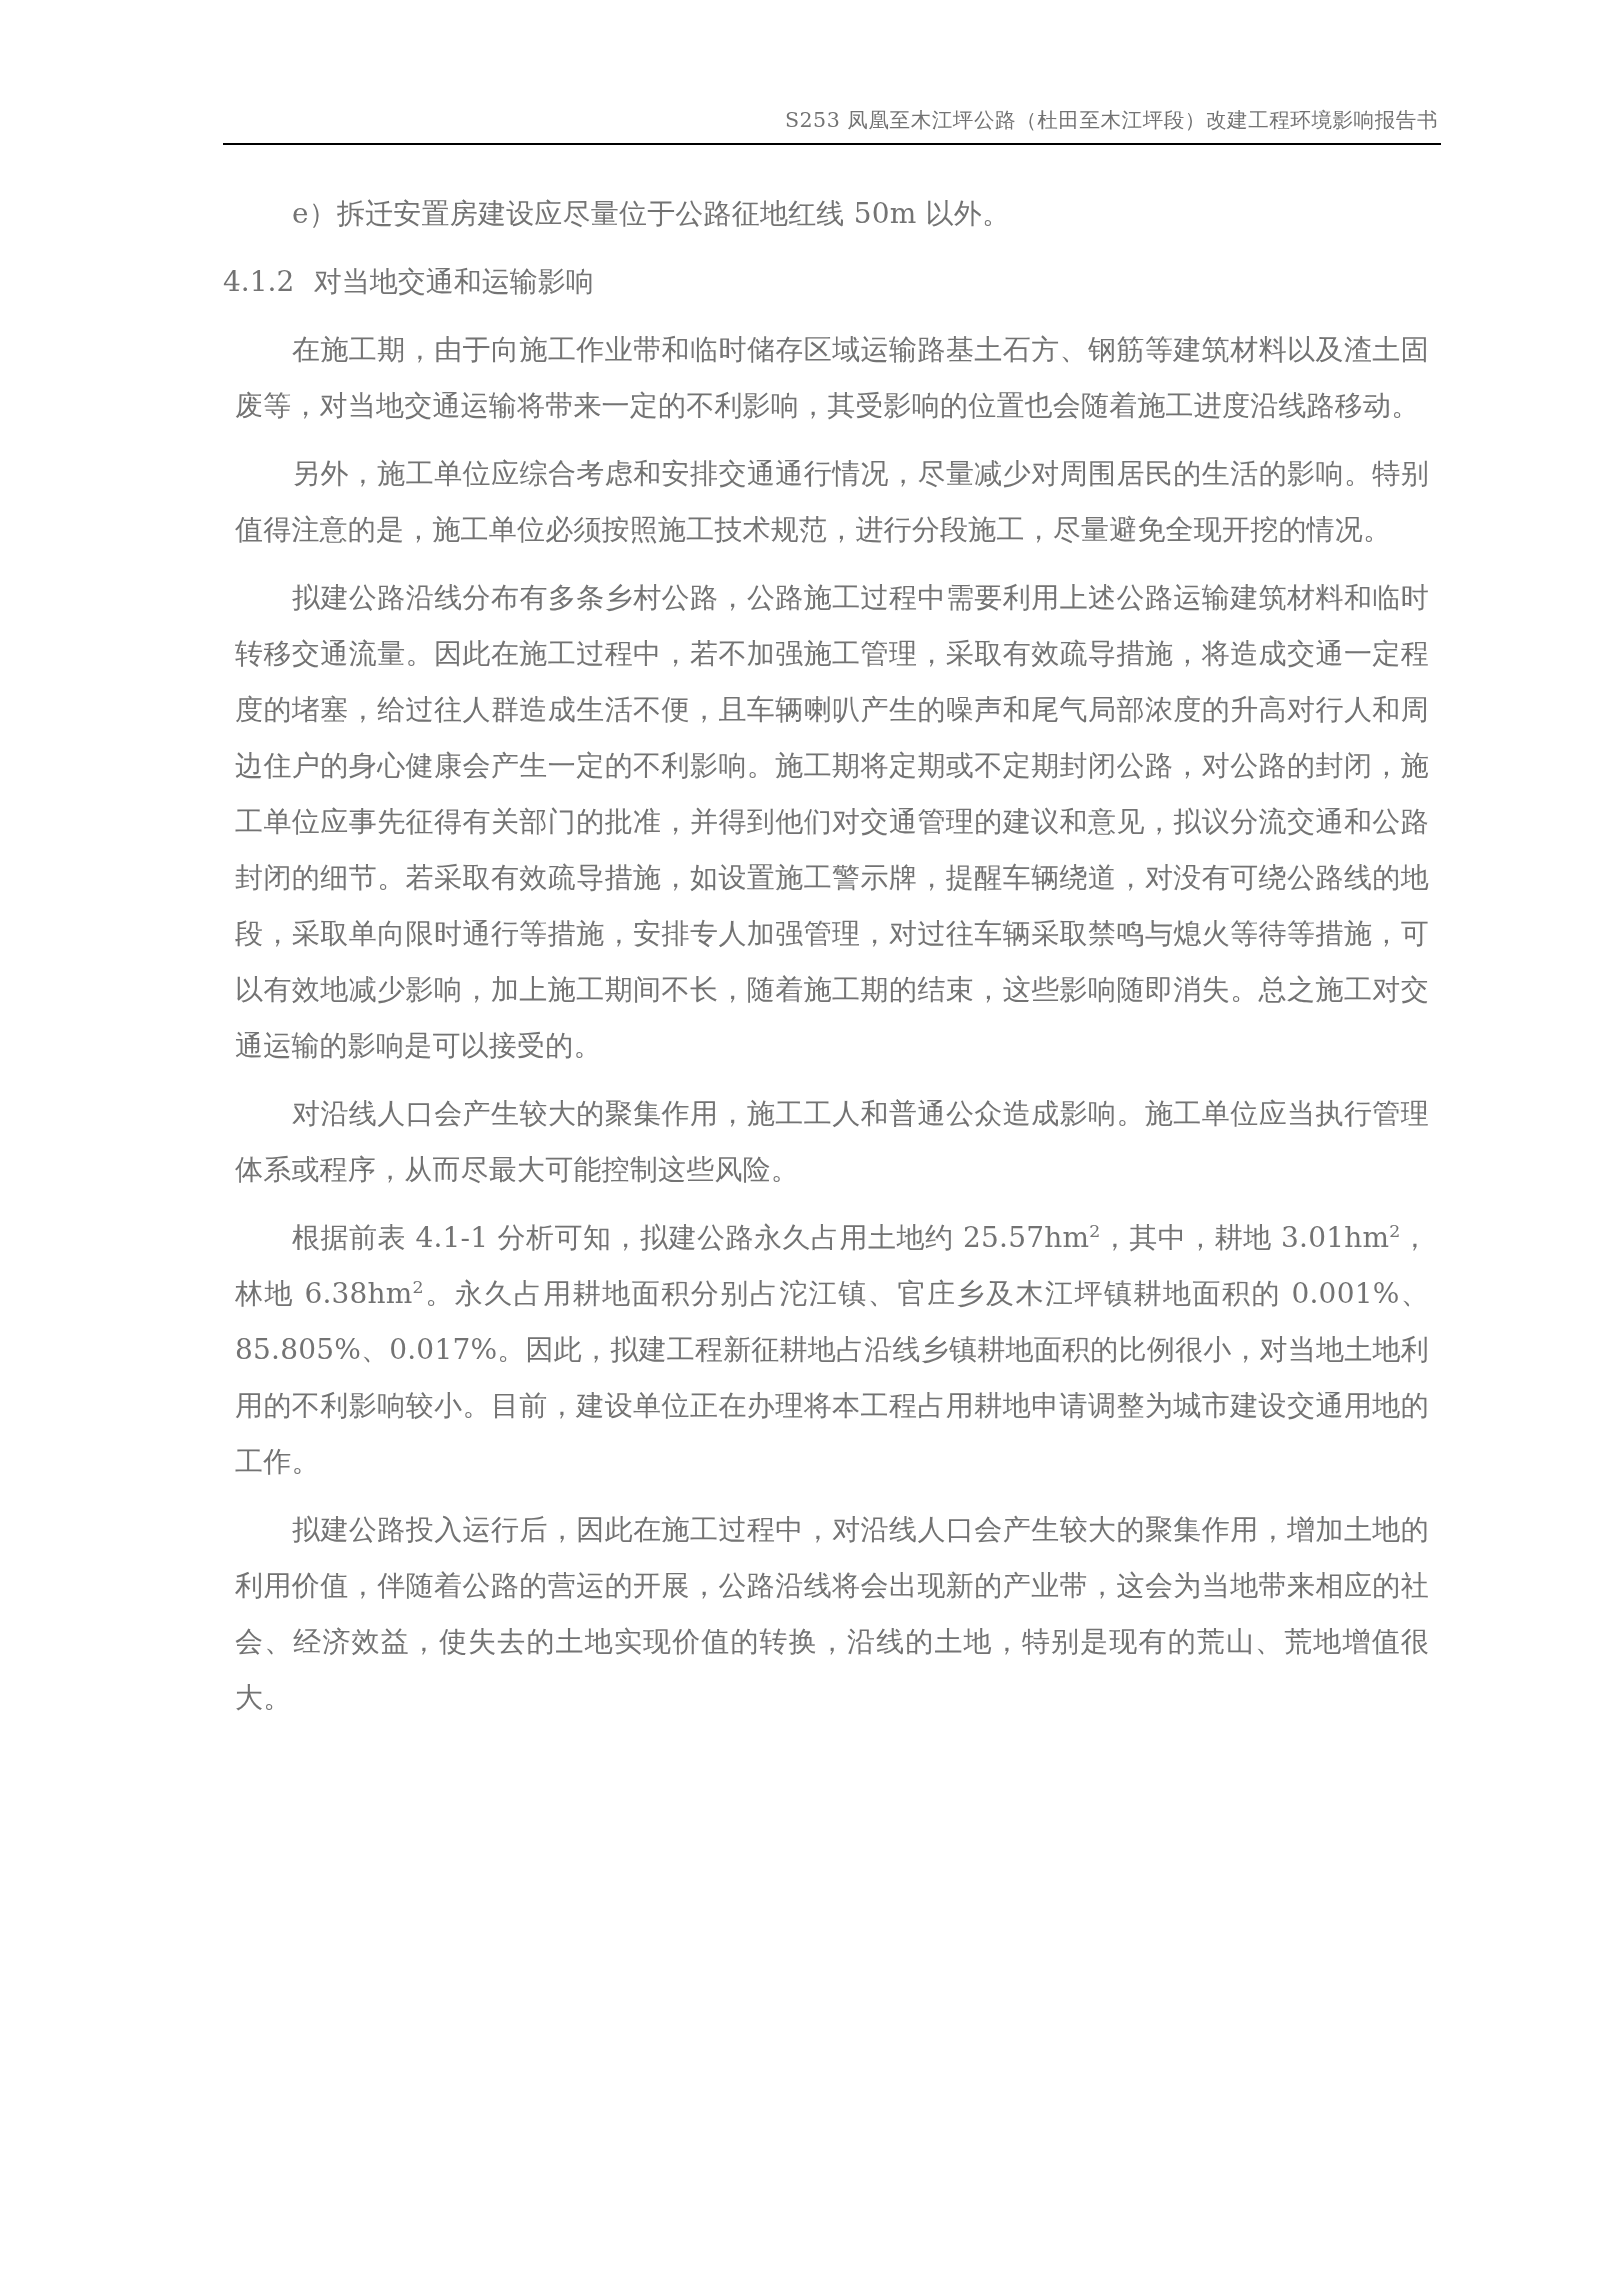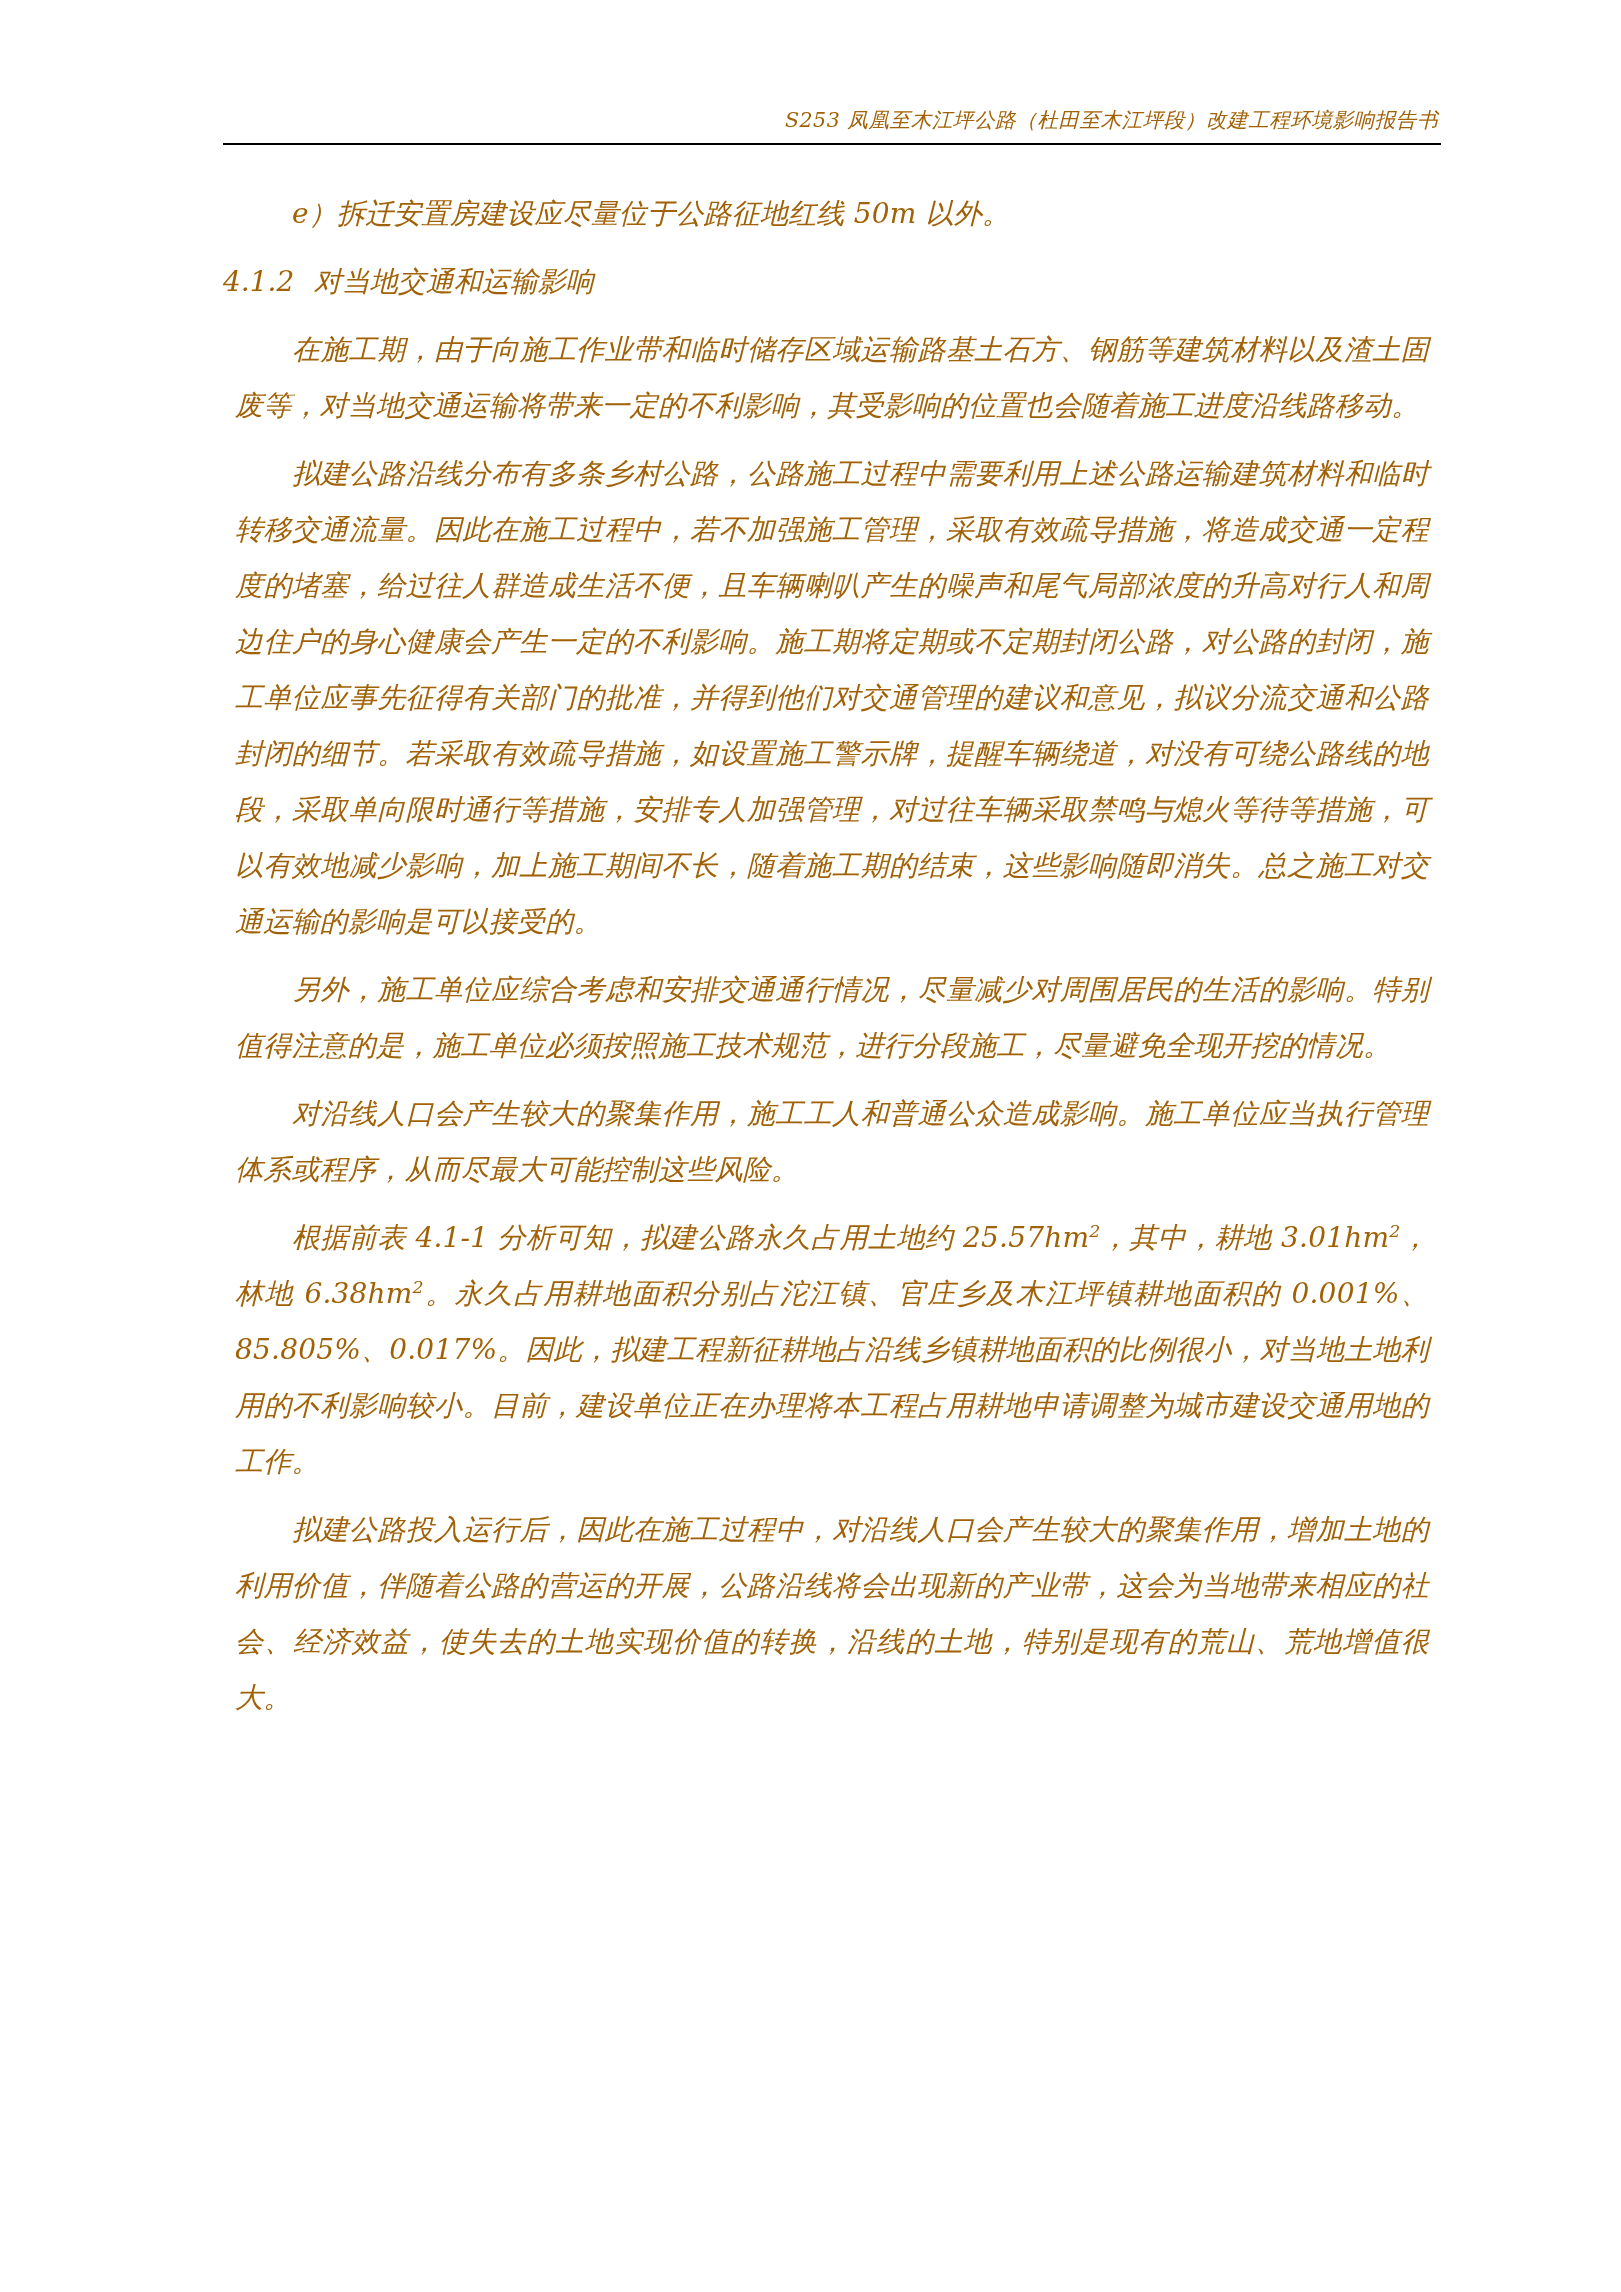--- a/index.html
+++ b/index.html
@@ -6,23 +6,22 @@
     margin: 0;
     padding: 0;
     background: #ffffff;
   }
   .page {
     position: relative;
     width: 1621px;
     height: 1897px;
     background: #ffffff;
     font-family: "DejaVu Serif", "Liberation Serif", serif;
-    color: #a16207;
+    color: #737373;
     box-sizing: border-box;
-    font-style: italic;
   }
   .header {
     position: absolute;
     top: 106px;
     left: 223px;
     width: 1215px;
     text-align: right;
     font-size: 20.6px;
     letter-spacing: 0.5px;
   }
@@ -88,23 +87,23 @@
   <div class="content">
 
     <p class="indent">e）拆迁安置房建设应尽量位于公路征地红线 50m 以外。</p>
 
     <h2 class="heading">
       <span class="num">4.1.2</span><span>对当地交通和运输影响</span>
     </h2>
 
     <p class="indent">在施工期，由于向施工作业带和临时储存区域运输路基土石方、钢筋等建筑材料以及渣土固废等，对当地交通运输将带来一定的不利影响，其受影响的位置也会随着施工进度沿线路移动。</p>
 
+    <p class="indent">另外，施工单位应综合考虑和安排交通通行情况，尽量减少对周围居民的生活的影响。特别值得注意的是，施工单位必须按照施工技术规范，进行分段施工，尽量避免全现开挖的情况。</p>
+
     <p class="indent">拟建公路沿线分布有多条乡村公路，公路施工过程中需要利用上述公路运输建筑材料和临时转移交通流量。因此在施工过程中，若不加强施工管理，采取有效疏导措施，将造成交通一定程度的堵塞，给过往人群造成生活不便，且车辆喇叭产生的噪声和尾气局部浓度的升高对行人和周边住户的身心健康会产生一定的不利影响。施工期将定期或不定期封闭公路，对公路的封闭，施工单位应事先征得有关部门的批准，并得到他们对交通管理的建议和意见，拟议分流交通和公路封闭的细节。若采取有效疏导措施，如设置施工警示牌，提醒车辆绕道，对没有可绕公路线的地段，采取单向限时通行等措施，安排专人加强管理，对过往车辆采取禁鸣与熄火等待等措施，可以有效地减少影响，加上施工期间不长，随着施工期的结束，这些影响随即消失。总之施工对交通运输的影响是可以接受的。</p>
-
-    <p class="indent">另外，施工单位应综合考虑和安排交通通行情况，尽量减少对周围居民的生活的影响。特别值得注意的是，施工单位必须按照施工技术规范，进行分段施工，尽量避免全现开挖的情况。</p>
 
     <p class="indent">对沿线人口会产生较大的聚集作用，施工工人和普通公众造成影响。施工单位应当执行管理体系或程序，从而尽最大可能控制这些风险。</p>
 
 
     <p class="indent"><span>根据前表 4.1-1 分析可知，拟建公路永久占用土地约 25.57hm</span><sup>2</sup><span>，其中，耕地 3.01hm</span><sup>2</sup><span>，林地 6.38hm</span><sup>2</sup><span>。永久占用耕地面积分别占沱江镇、官庄乡及木江坪镇耕地面积的 0.001%、85.805%、0.017%。因此，拟建工程新征耕地占沿线乡镇耕地面积的比例很小，对当地土地利用的不利影响较小。目前，建设单位正在办理将本工程占用耕地申请调整为城市建设交通用地的工作。</span></p>
 
     <p class="indent">拟建公路投入运行后，因此在施工过程中，对沿线人口会产生较大的聚集作用，增加土地的利用价值，伴随着公路的营运的开展，公路沿线将会出现新的产业带，这会为当地带来相应的社会、经济效益，使失去的土地实现价值的转换，沿线的土地，特别是现有的荒山、荒地增值很大。</p>
 
   </div>
 

